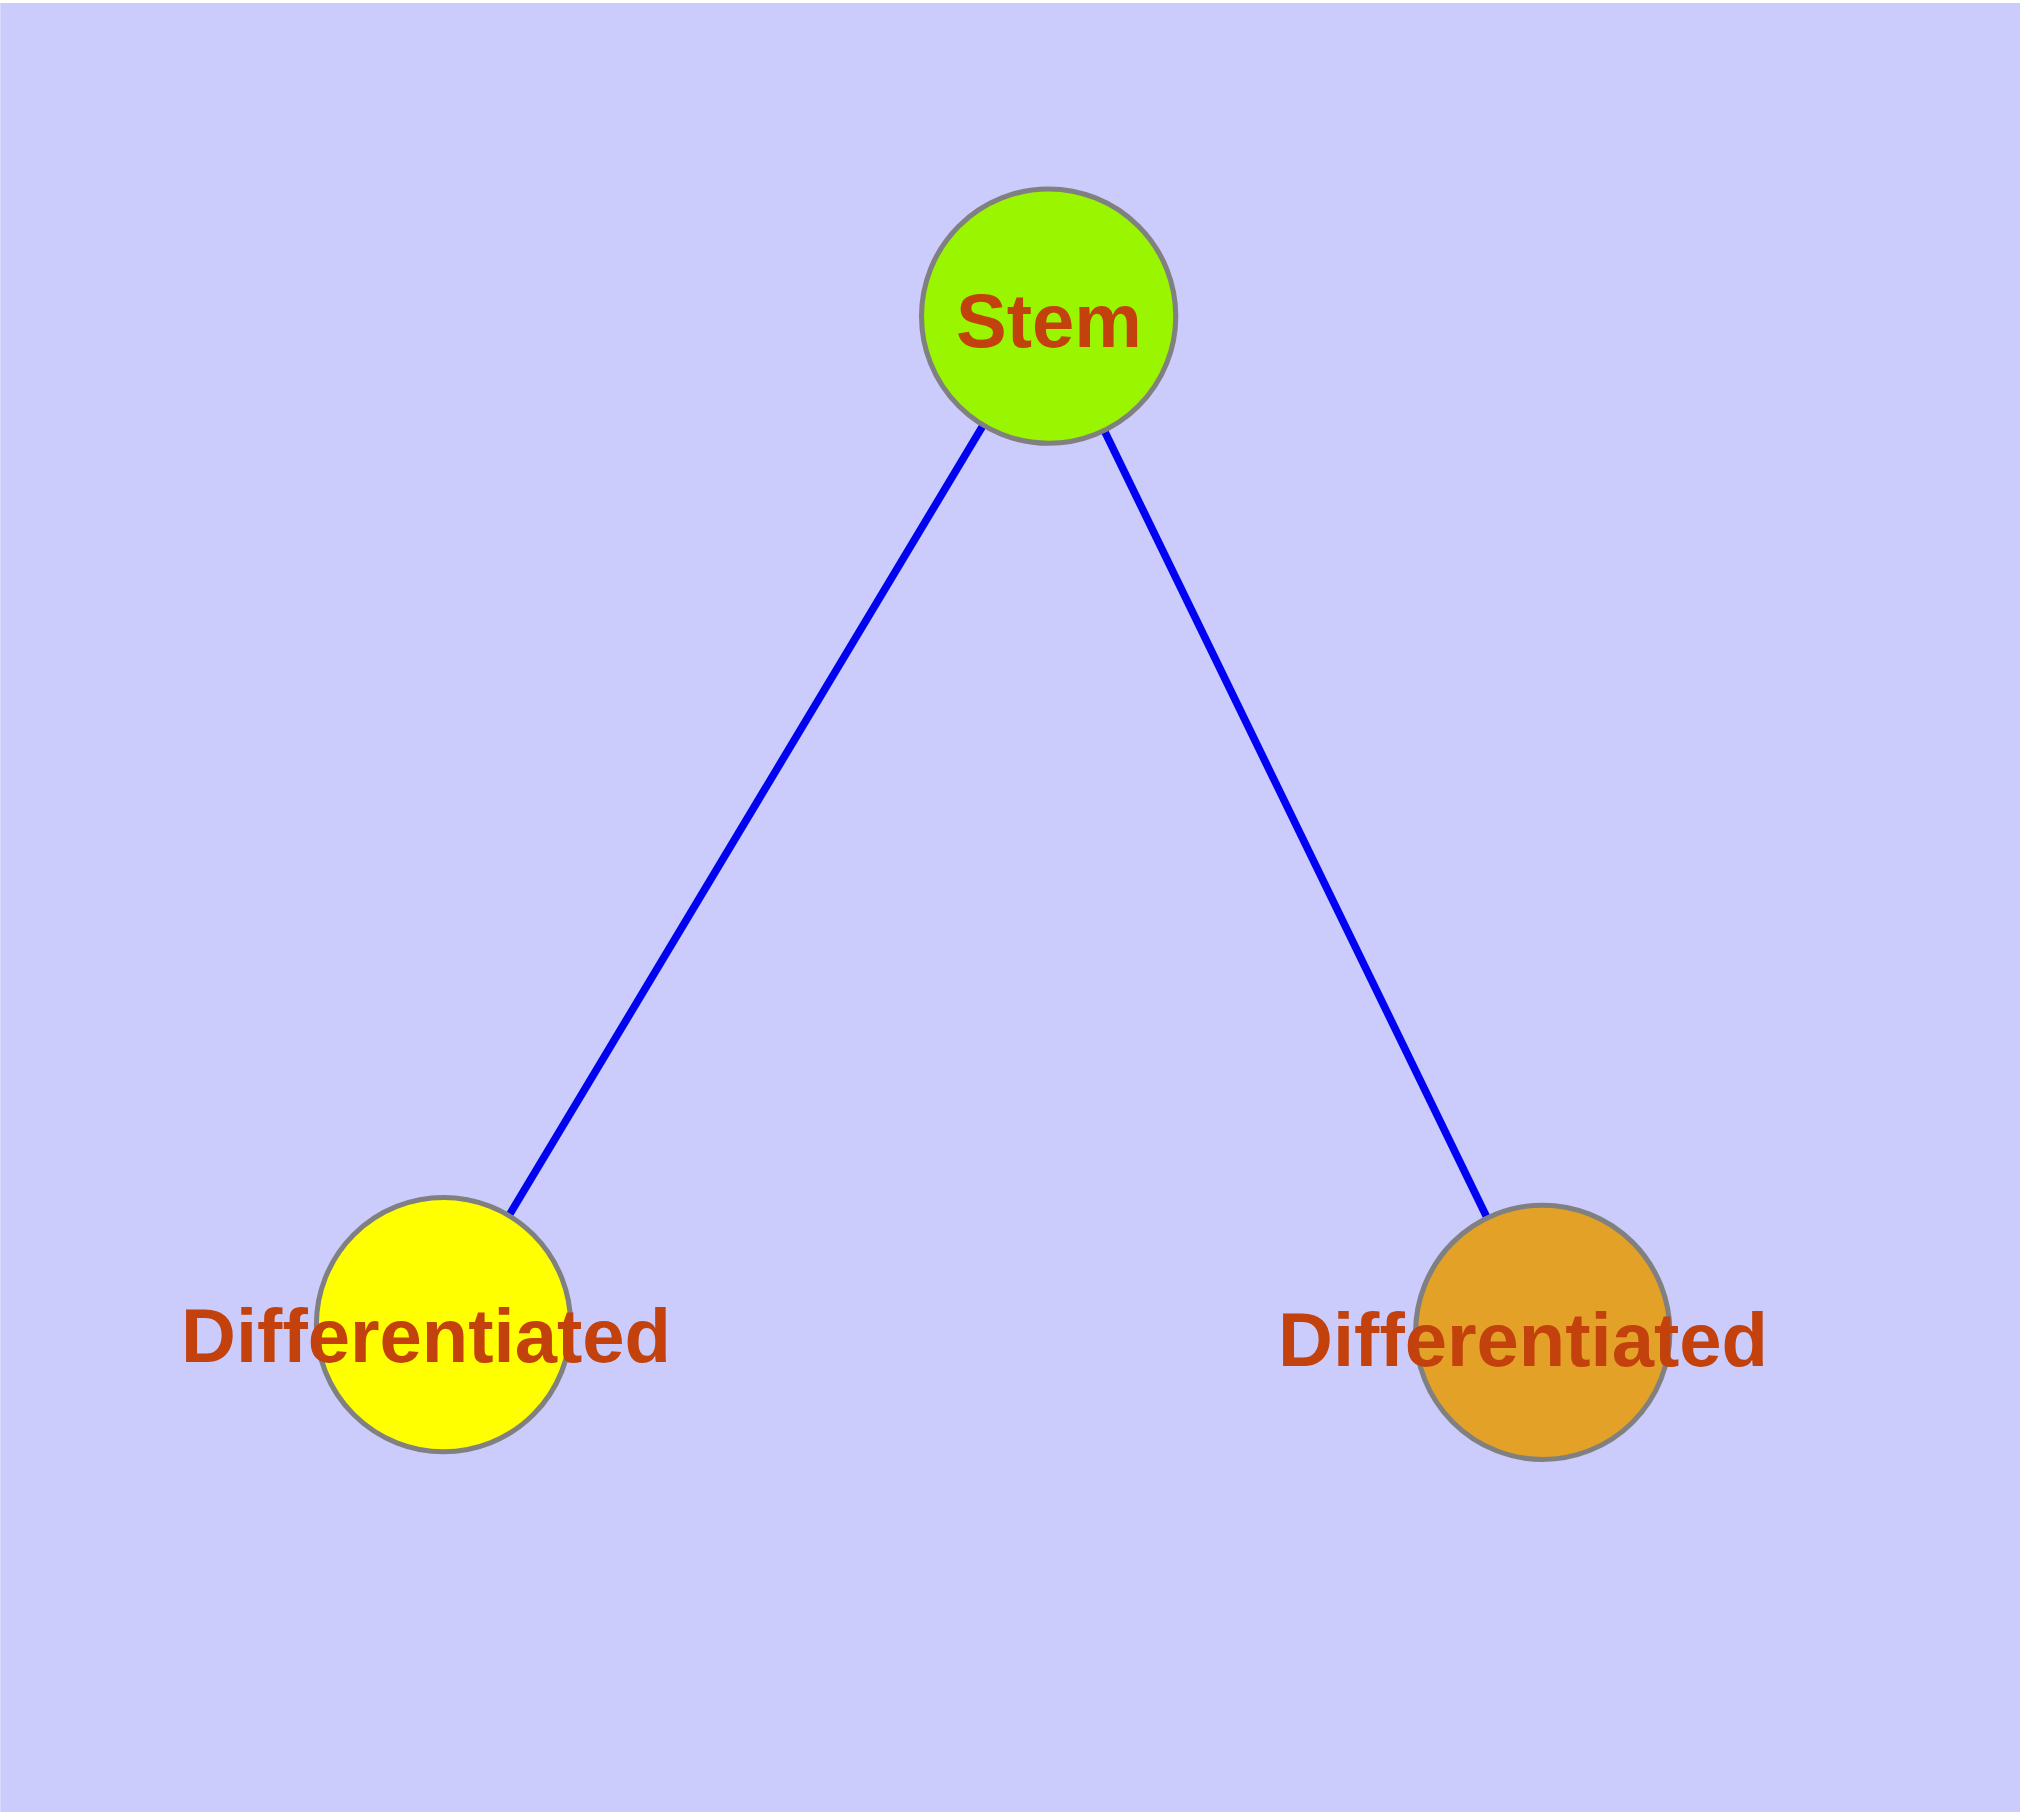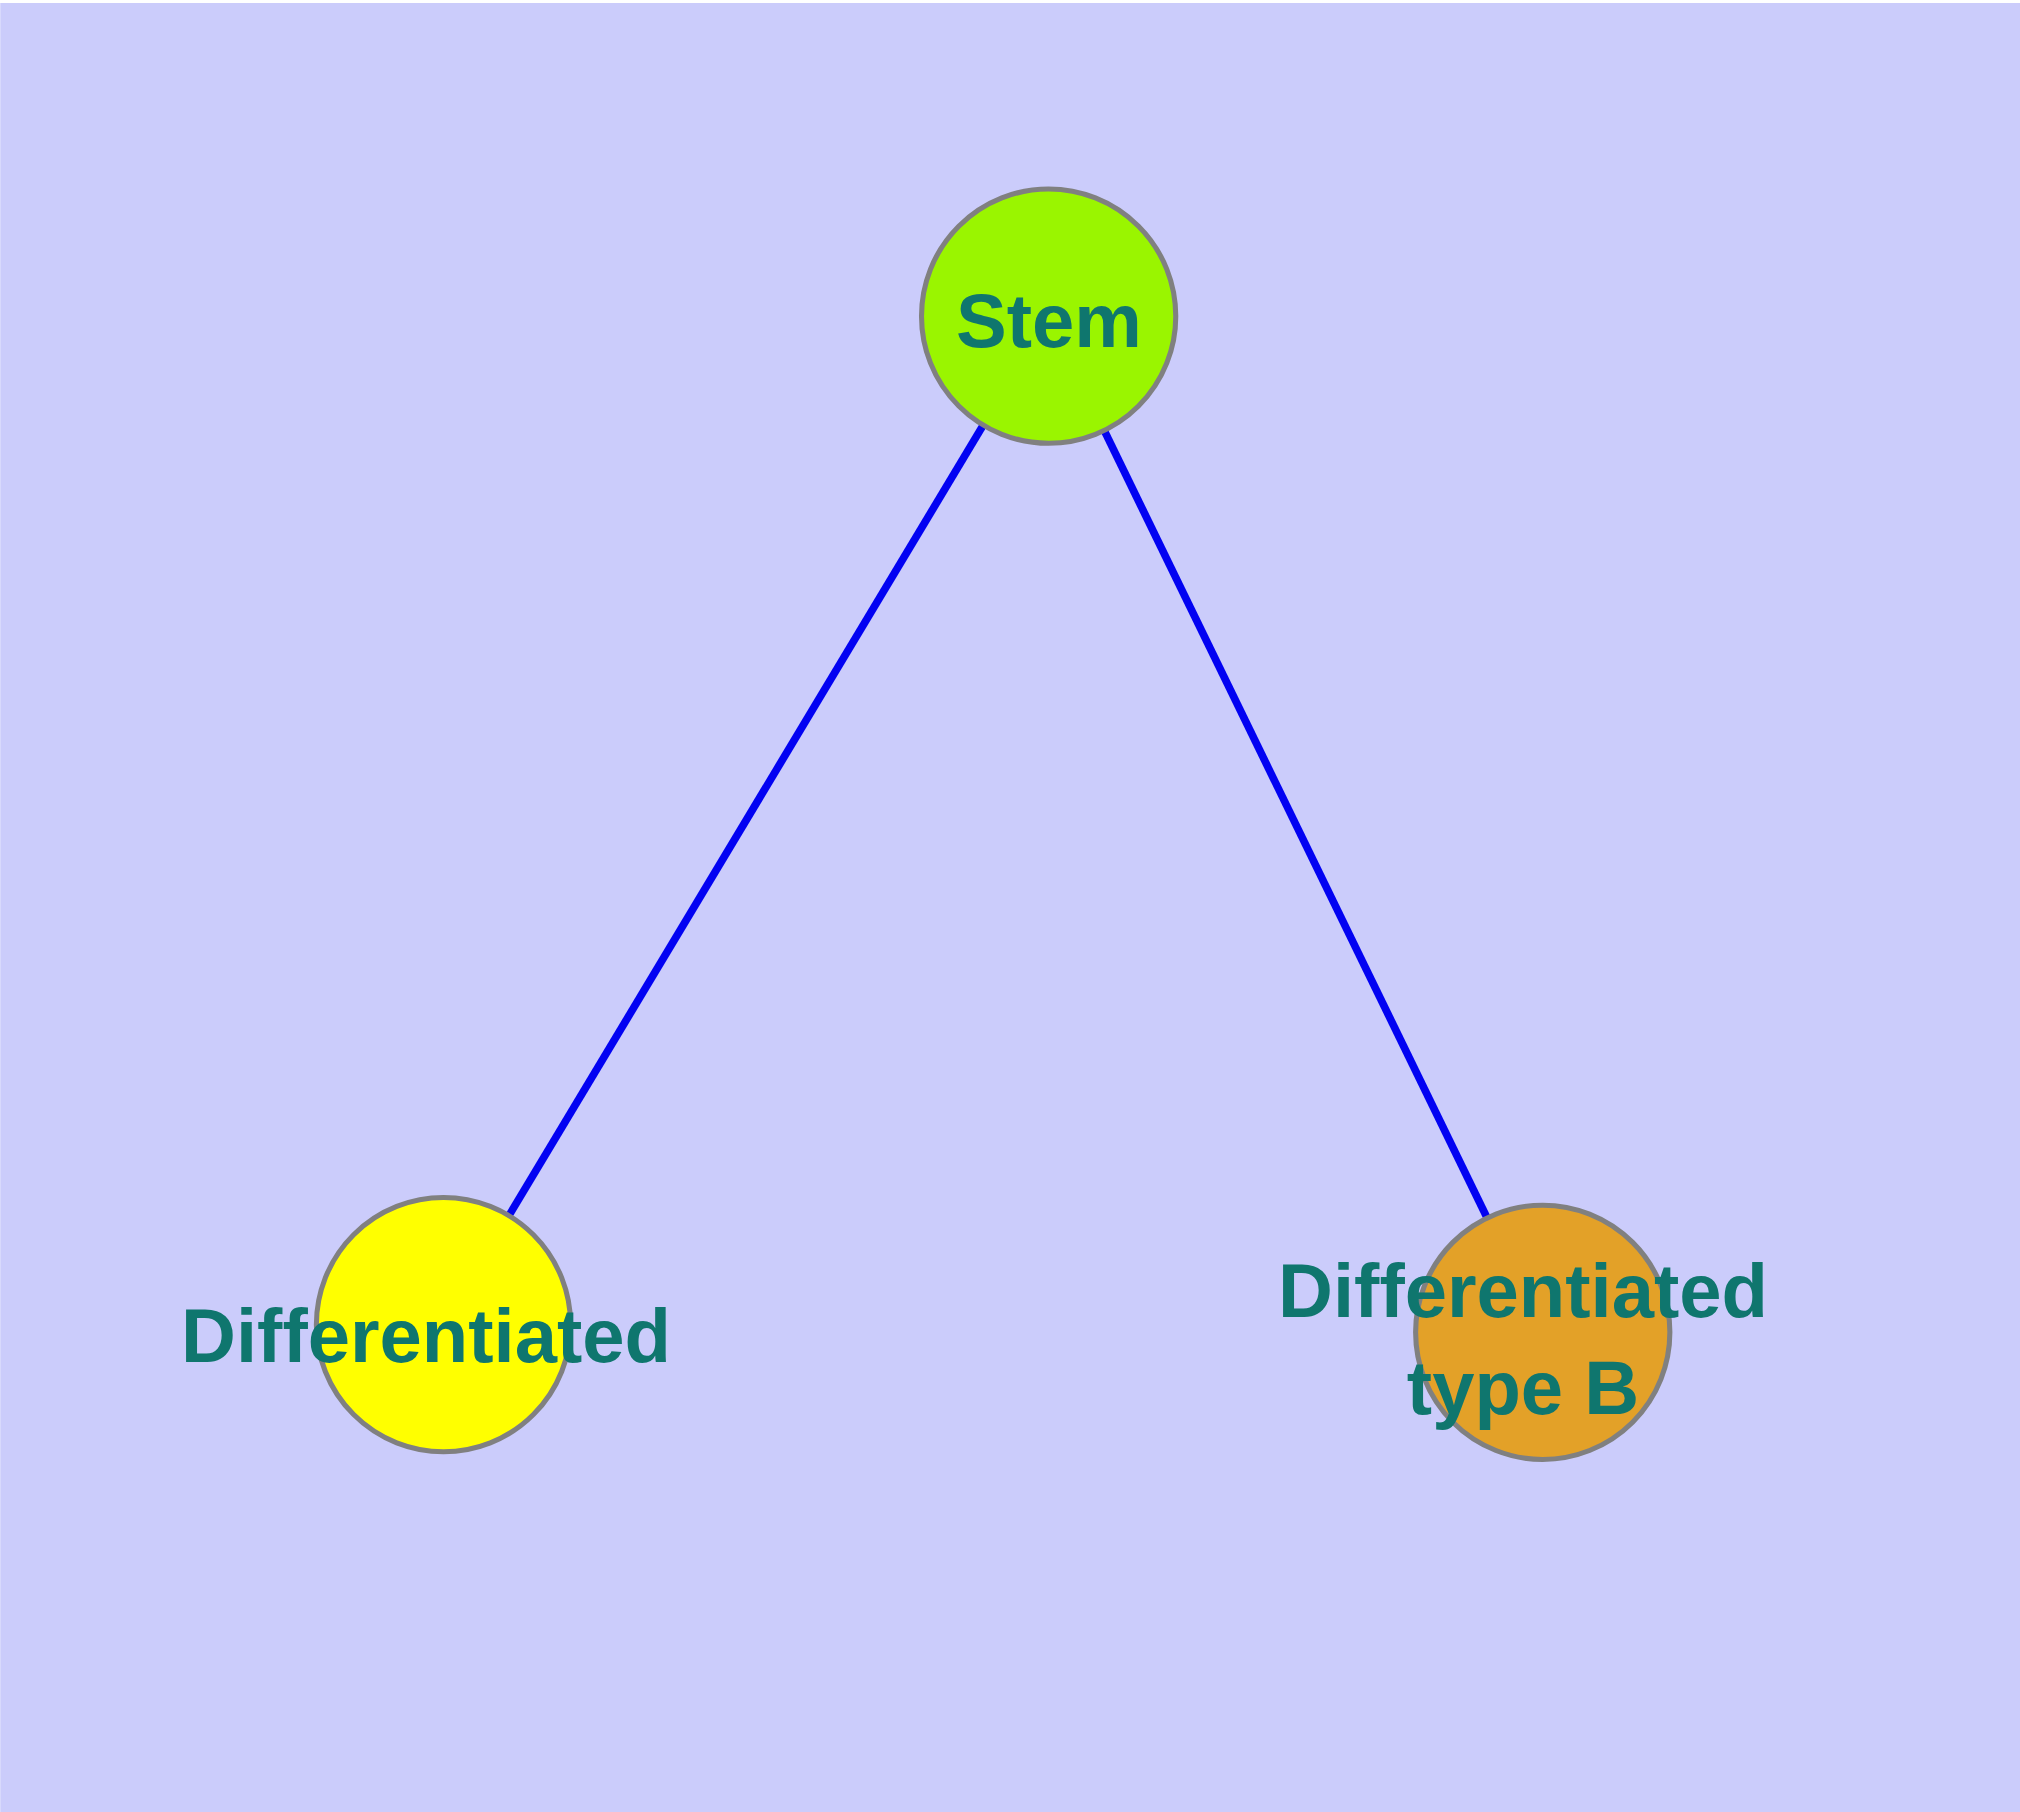--- a/index.html
+++ b/index.html
@@ -26,21 +26,21 @@
     stroke-width: 9;
     stroke-linecap: butt;
   }
   .node-circle {
     stroke: #808080;
     stroke-width: 6;
   }
   .node-label {
     position: absolute;
     transform: translate(-50%, -50%);
-    color: #0f766e;
+    color: #c2410c;
     font-weight: bold;
     font-size: 76px;
     line-height: 97px;
     text-align: center;
     white-space: nowrap;
     letter-spacing: 0;
   }
   .label-stem   { left: 1049px; top: 320px;  }
   .label-type-a { left: 426px;  top: 1335px; }
   .label-type-b { left: 1523px; top: 1339px; }
@@ -73,18 +73,17 @@
   </svg>
 
   <div class="node-label label-stem">Stem</div>
 
   <div class="node-label label-type-a">
     <div>Differentiated</div>
   </div>
 
   <div class="node-label label-type-b">
     <div>Differentiated</div>
-    <div>type B</div>
   </div>
 
   <div class="top-edge-strip"></div>
 </div>
 
 
 </body></html>

